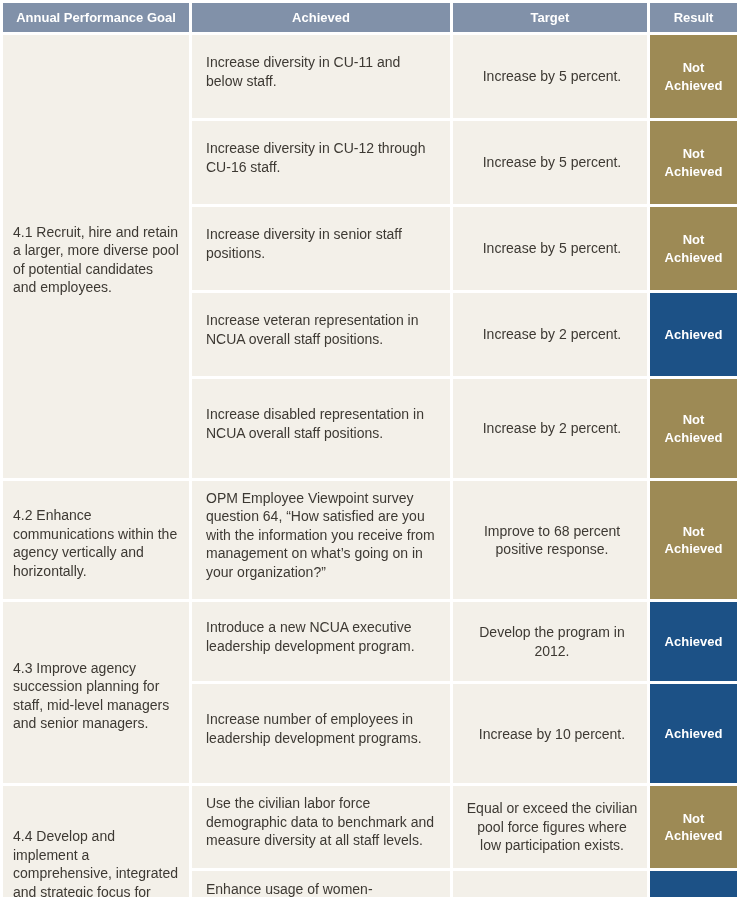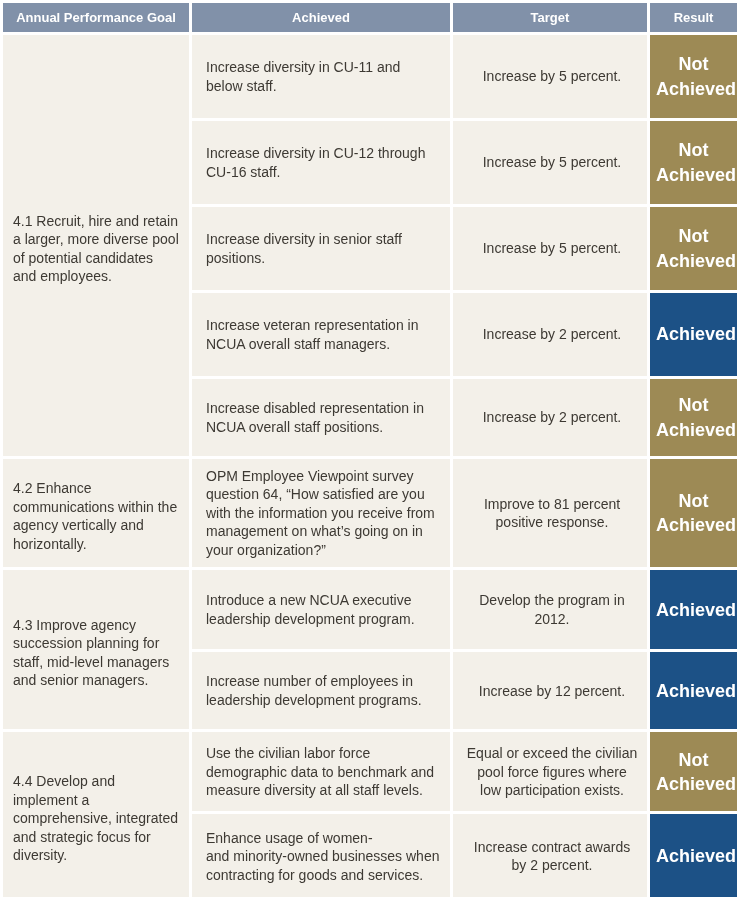--- a/index.html
+++ b/index.html
@@ -28,34 +28,34 @@
   }
   td {
     background: var(--cell-bg, #f3f0e9);
     color: var(--body-text, #3d3933);
     font-size: 14px;
     vertical-align: middle;
     white-space: pre-line;
     line-height: 1.32;
   }
   td.goal-cell      { padding: 8px 8px 2px 10px; }
-  td.indicator-cell { padding: 8px 10px 8px 14px; }
+  td.indicator-cell { padding: 8px 10px 18px 14px; }
   td.target-cell    { padding: 8px 8px 8px 12px; text-align: center; }
   td.result-cell {
     text-align: center;
     color: var(--result-text, #ffffff);
     font-weight: 700;
-    font-size: 18px;
+    font-size: 13px;
     padding: 0 6px;
     line-height: 1.35;
   }
   td.result-cell.achieved     { background: var(--achieved-bg, #1c5186); }
   td.result-cell.not-achieved { background: var(--not-achieved-bg, #9d8a55); }
   tr.h83 { height: 83px; }
-  tr.h81 { height: 77px; }
+  tr.h81 { height: 99px; }
   tr.h95 { height: 95px; border-radius: 27px; }
   tr.h79 { height: 79px; }
   tr.h84 { height: 84px; }
 </style>
 </head>
 <body>
 
 <table class="perf-table">
   <colgroup>
     <col style="width:186px">
@@ -83,44 +83,44 @@
       <td class="indicator-cell">Increase diversity in CU-12 through CU-16 staff.</td>
       <td class="target-cell">Increase by 5 percent.</td>
       <td class="result-cell not-achieved">Not Achieved</td>
     </tr>
     <tr class="h83">
       <td class="indicator-cell">Increase diversity in senior staff positions.</td>
       <td class="target-cell">Increase by 5 percent.</td>
       <td class="result-cell not-achieved">Not Achieved</td>
     </tr>
     <tr class="h83">
-      <td class="indicator-cell">Increase veteran representation in NCUA overall staff managers.</td>
+      <td class="indicator-cell">Increase veteran representation in NCUA overall staff positions.</td>
       <td class="target-cell">Increase by 2 percent.</td>
       <td class="result-cell achieved">Achieved</td>
     </tr>
     <tr class="h81">
       <td class="indicator-cell">Increase disabled representation in NCUA overall staff positions.</td>
       <td class="target-cell">Increase by 2 percent.</td>
       <td class="result-cell not-achieved">Not Achieved</td>
     </tr>
     <tr class="h95">
       <td class="goal-cell" rowspan="1">4.2 Enhance communications within the agency vertically and horizontally.</td>
       <td class="indicator-cell">OPM Employee Viewpoint survey question 64, “How satisfied are you with the information you receive from management on what’s going on in your organization?”</td>
-      <td class="target-cell">Improve to 81 percent positive response.</td>
+      <td class="target-cell">Improve to 68 percent positive response.</td>
       <td class="result-cell not-achieved">Not Achieved</td>
     </tr>
     <tr class="h79">
       <td class="goal-cell" rowspan="2">4.3 Improve agency succession planning for staff, mid-level managers and senior managers.</td>
       <td class="indicator-cell">Introduce a new NCUA executive leadership development program.</td>
       <td class="target-cell">Develop the program in 2012.</td>
       <td class="result-cell achieved">Achieved</td>
     </tr>
     <tr class="h81">
       <td class="indicator-cell">Increase number of employees in leadership development programs.</td>
-      <td class="target-cell">Increase by 12 percent.</td>
+      <td class="target-cell">Increase by 10 percent.</td>
       <td class="result-cell achieved">Achieved</td>
     </tr>
     <tr class="h79">
       <td class="goal-cell" rowspan="2">4.4 Develop and implement a comprehensive, integrated and strategic focus for diversity.</td>
       <td class="indicator-cell">Use the civilian labor force demographic data to benchmark and measure diversity at all staff levels.</td>
       <td class="target-cell">Equal or exceed the civilian pool force figures where low participation exists.</td>
       <td class="result-cell not-achieved">Not Achieved</td>
     </tr>
     <tr class="h84">
       <td class="indicator-cell">Enhance usage of women-

